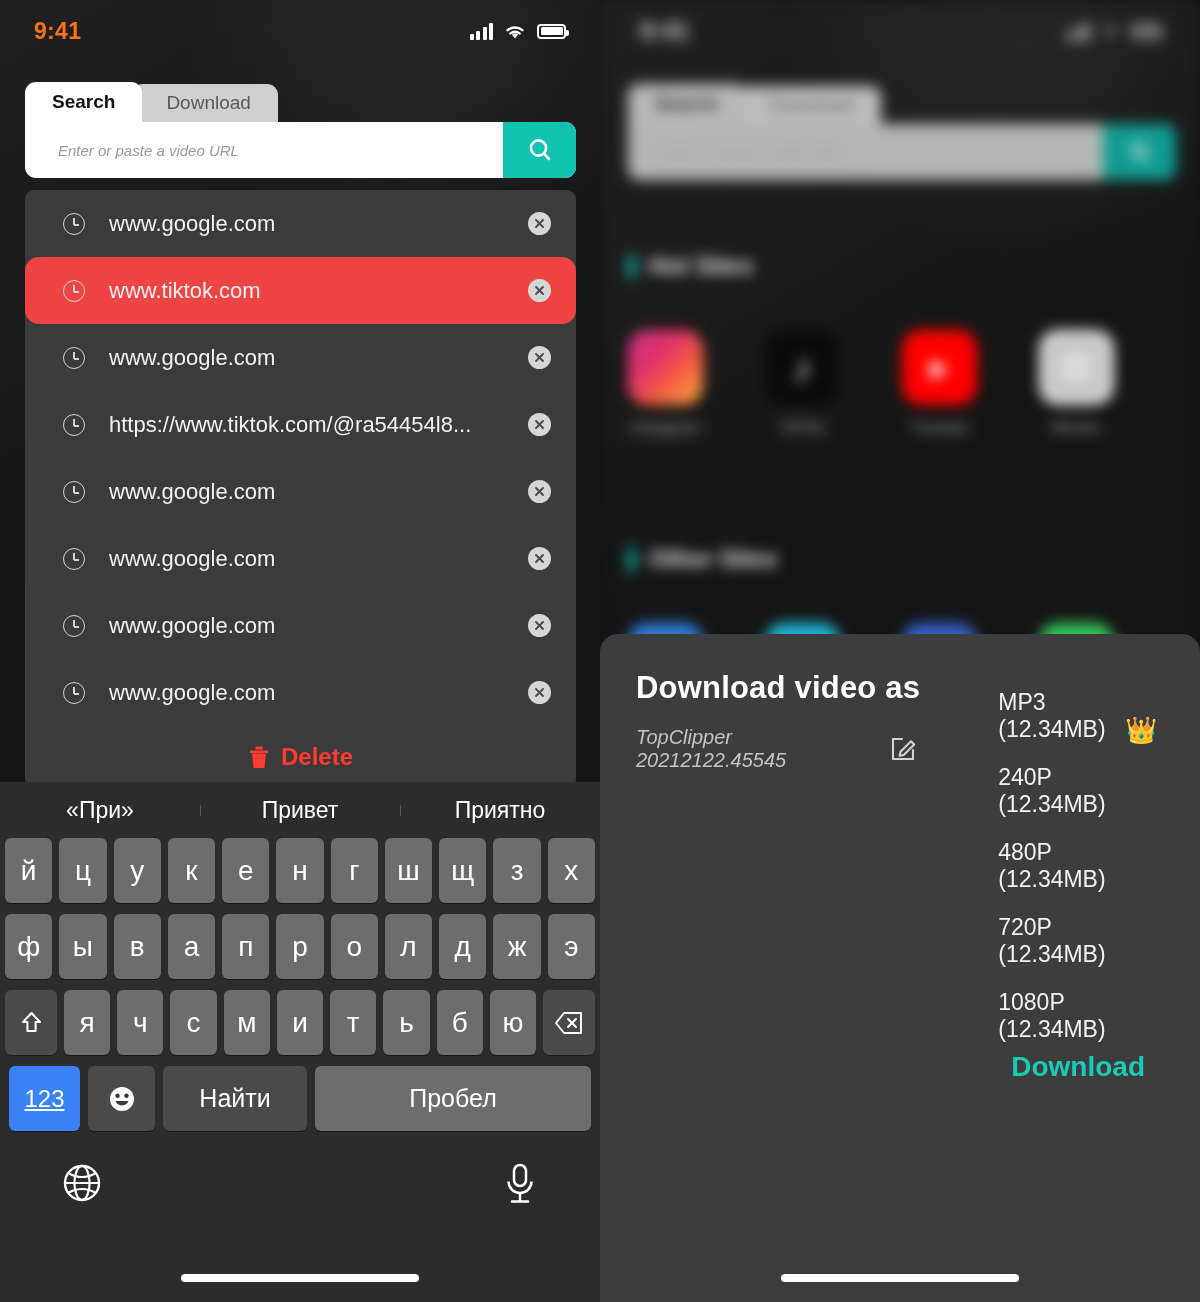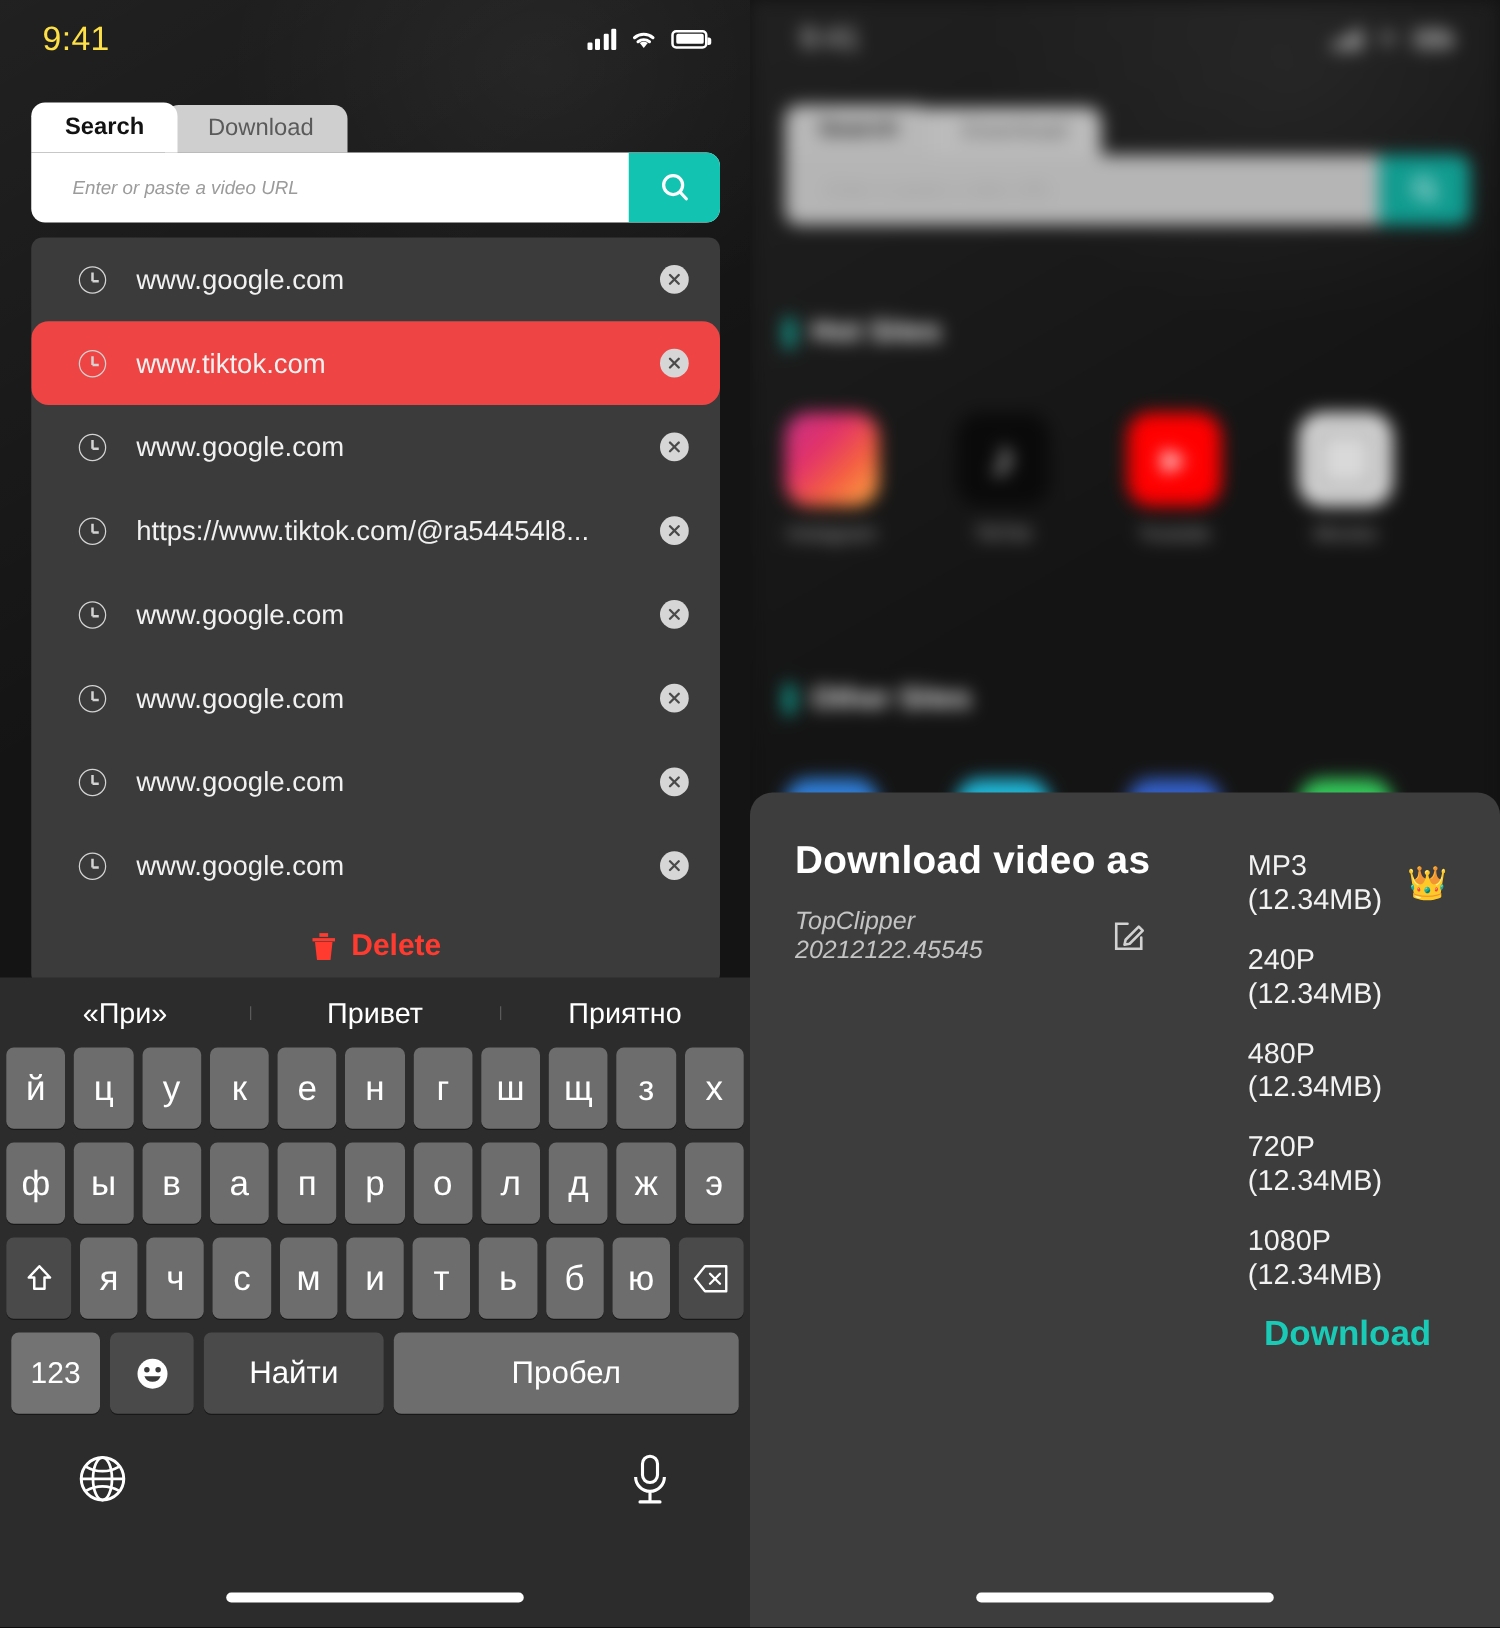--- a/index.html
+++ b/index.html
@@ -18,21 +18,21 @@
     background:
       linear-gradient(150deg, rgba(255,255,255,0.055) 0%, rgba(255,255,255,0) 38%),
       radial-gradient(ellipse 360px 300px at 72% 4%, rgba(255,255,255,0.05), rgba(255,255,255,0) 70%),
       #141414;
   }
 
   
   .statusbar { position:absolute; top:0; left:0; right:0; height:62px;
                display:flex; align-items:center; justify-content:space-between;
                padding:0 34px; z-index:6; }
-  .clock { color:#fde047; font-size:27px; font-weight:normal; letter-spacing:.3px; }
+  .clock { color:#f97316; font-size:23px; font-weight:bold; letter-spacing:.3px; }
   .sysicons { display:flex; align-items:center; gap:11px; }
   .bars { display:flex; align-items:flex-end; gap:2.5px; height:17px; }
   .bars i { display:block; width:4px; background:#fff; border-radius:1px; }
   .bars i:nth-child(1){height:6px;} .bars i:nth-child(2){height:9px;}
   .bars i:nth-child(3){height:13px;} .bars i:nth-child(4){height:17px;}
   .batt { width:29px; height:15px; border:2px solid #fff; border-radius:4px; position:relative; }
   .batt::after{content:"";position:absolute;right:-4.5px;top:4px;width:2.5px;height:6px;background:#fff;border-radius:0 2px 2px 0;}
   .batt i{position:absolute;inset:1.5px;background:#fff;border-radius:1.5px;}
 
   
@@ -76,37 +76,37 @@
   .sug + .sug::before { content:""; position:absolute; left:0; top:8px; bottom:8px; width:1px; background:#5a5a5a; }
   .krow { display:flex; justify-content:center; gap:7px; padding:0 5px; margin-bottom:11px; }
   .key { height:65px; background:#6d6d6d; border-radius:6px; display:flex; align-items:center;
          justify-content:center; color:#fff; font-size:28px; flex:1 1 0; min-width:0;
          box-shadow:0 1px 0 rgba(0,0,0,.45); cursor:pointer; }
   .key.dark { background:#4a4a4a; }
   .krow.r2 { padding:0 5px; }
   .krow.r3 .key { flex:1 1 0; }
   .krow.r3 .key.spec { flex:0 0 52px; }
   .krow.r4 { gap:8px; padding:0 9px; }
-  .krow.r4 .key.num { flex:0 0 71px; font-size:24px; background:#737373; }
+  .krow.r4 .key.num { flex:0 0 71px; font-size:24px; background:#3b82f6;text-decoration:underline; }
   .krow.r4 .key.emo { flex:0 0 67px; background:#4a4a4a; }
   .krow.r4 .key.space { flex:1 1 auto; background:#6d6d6d; font-size:25px; }
   .krow.r4 .key.enter { flex:0 0 144px; background:#4a4a4a; font-size:25px; }
   .kbfoot { display:flex; align-items:center; justify-content:space-between; padding:18px 60px 0; }
 
   
   .sheet { position:absolute; left:0; right:0; bottom:0; top:634px; background:#3d3d3d;
            border-radius:18px 18px 0 0; z-index:8; display:flex; }
   .sheet-head { padding:36px 36px 20px; }
   .sheet-title { color:#fff; font-size:31px; font-weight:bold; letter-spacing:.2px; }
   .fname-row { display:flex; align-items:center; justify-content:space-between; margin-top:20px;font-style:italic; }
   .fname { color:#c4c4c4; font-size:20px; }
   .editbtn { width:34px; height:34px; cursor:pointer; display:flex; align-items:center; justify-content:center;}
   .sheet-divider { height:1px; background:#555; }
   .opts { flex:1; padding:34px 42px 0; }
-  .opt { height:75px; display:flex; align-items:center; gap:20px; cursor:pointer; }
+  .opt { height:75px; display:flex; align-items:flex-end; gap:20px; cursor:pointer; }
   .opt-label { color:#f2f2f2; font-size:23px; }
   .crown { font-size:26px; line-height:1; }
   .dlbtn { text-align:center; color:#19cbb6; font-size:28px; font-weight:bold;
            padding:8px 0 0; cursor:pointer; }
 
   
   .home { position:absolute; bottom:20px; left:50%; transform:translateX(-50%);
           width:238px; height:8px; background:#fff; border-radius:4px; z-index:20; }
 
   

